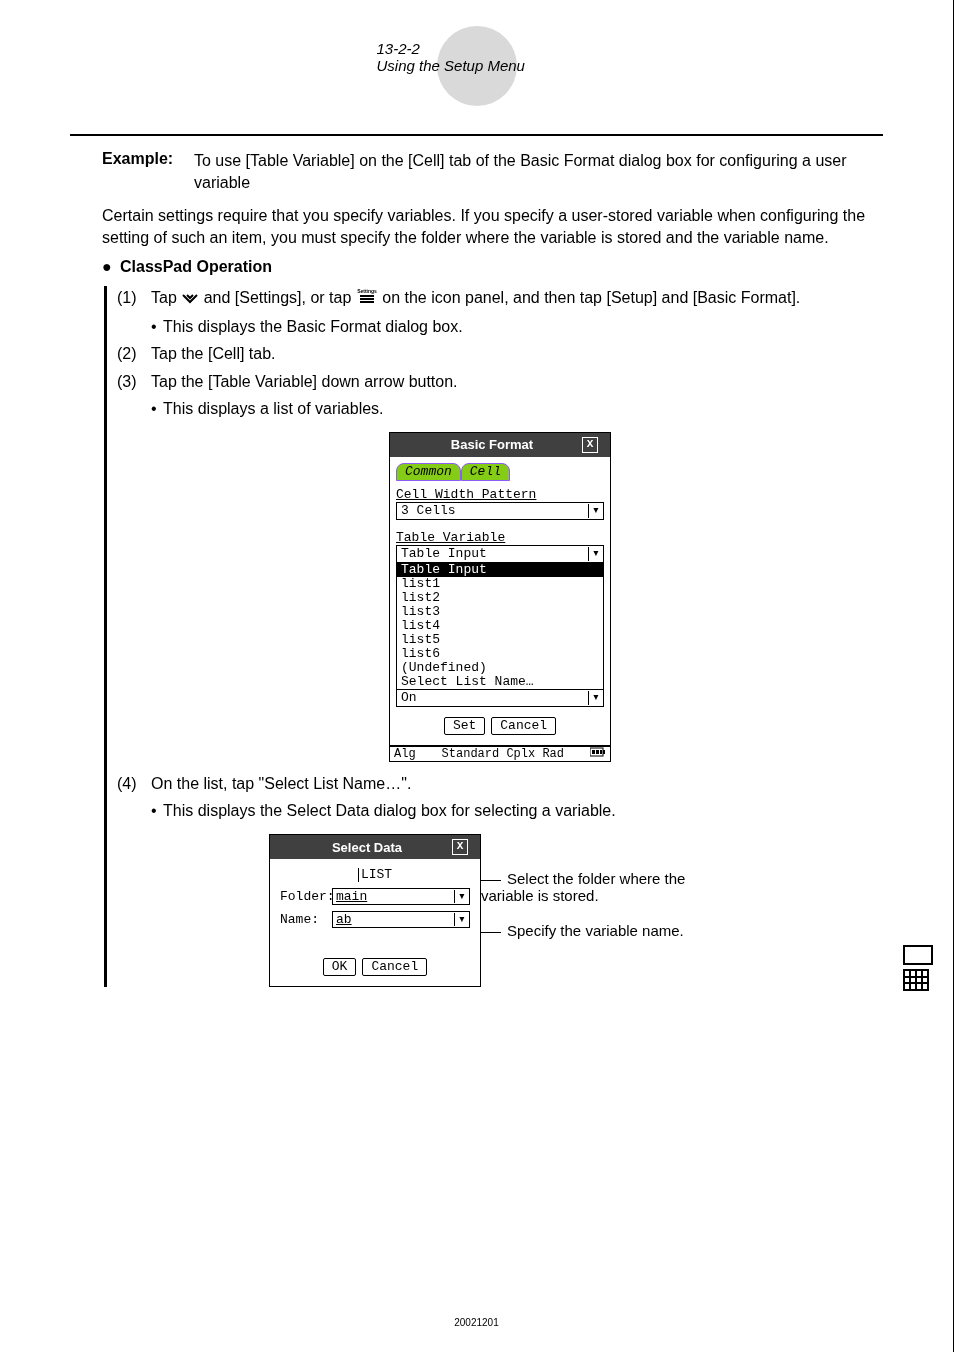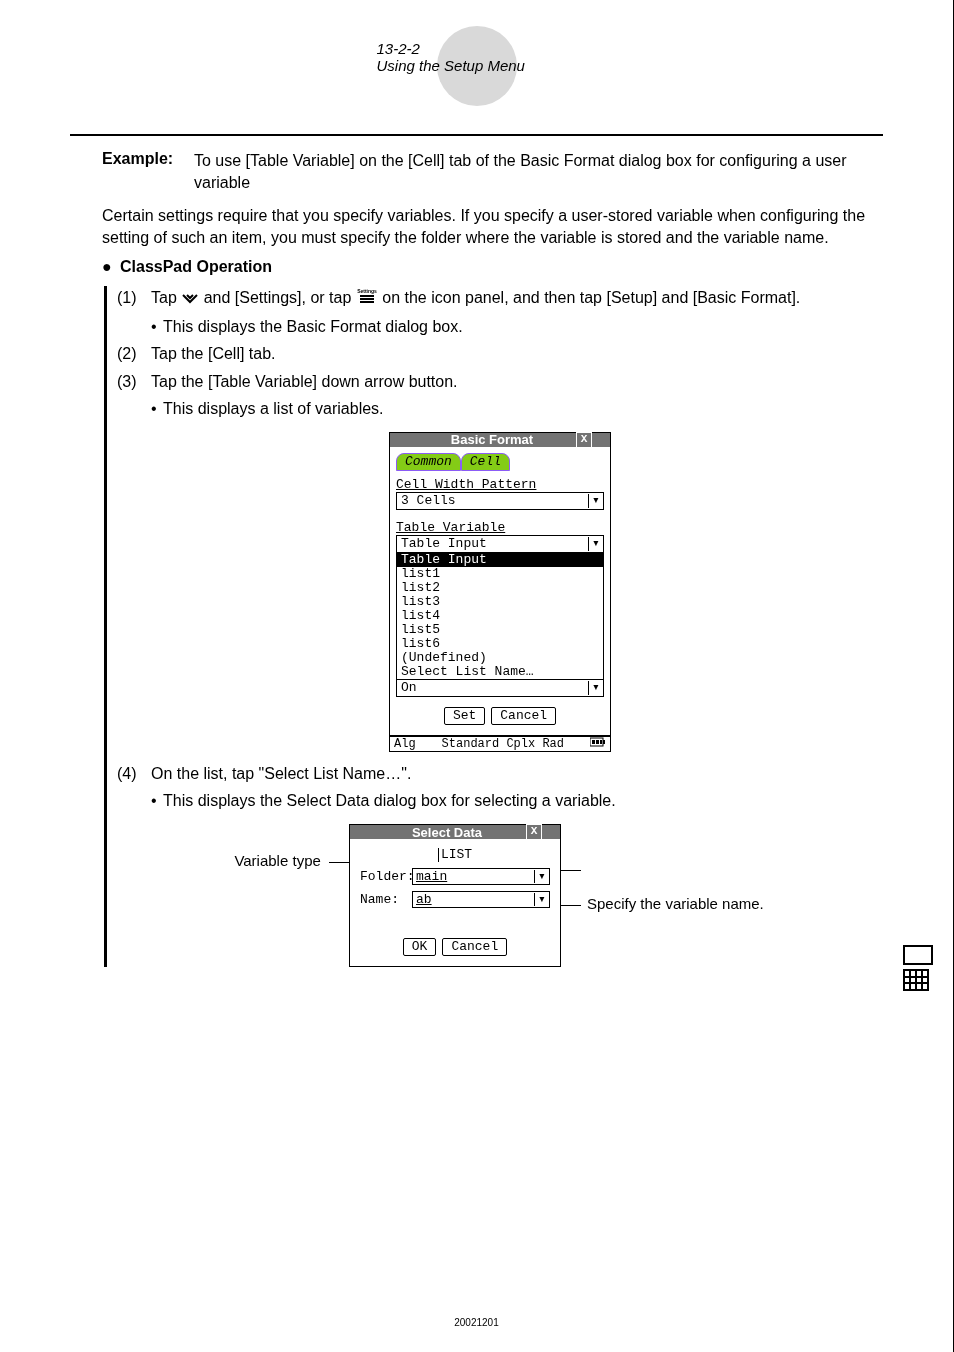--- a/index.html
+++ b/index.html
@@ -71,21 +71,21 @@
   .step-row .txt { flex:1;}
   .substep { display:flex; font-size:16px; margin-left:34px; line-height:1.45; margin-bottom:4px;}
   .substep .dot { width:12px;}
   .substep .txt { flex:1;}
   .icon-v { display:inline-block; vertical-align:middle; }
   .icon-settings { display:inline-block; vertical-align:middle; }
 
   
   .screens { display:flex; justify-content:center; margin:12px 0 8px 0;}
   .calc-frame { width:220px; border:1px solid #000; font-family: "Courier New", monospace; font-size:13px; background:#fff;}
-  .calc-title { background:#737373; color:#fff; display:flex; align-items:center; padding:0 18px; height:14px;}
+  .calc-title { background:#404040; color:#fff; display:flex; align-items:center; padding:0 12px; height:24px;}
   .calc-title .t { flex:1; text-align:center; font-weight:bold; font-family: Arial; font-size:13px;}
   .calc-title .x { width:14px; height:14px; border:1px solid #fff; text-align:center; line-height:12px; font-size:11px; font-weight:bold;}
   .calc-body { padding:6px 6px 2px 6px;}
   .tabs { display:flex; gap:0; margin-bottom:6px;}
   .tab { border:1px solid #8b5cf6; border-radius:8px 8px 0 0; padding:0 8px; height:16px; line-height:16px; background:#84cc16;font-style:italic;}
   .field-label { margin-top:4px;}
   .dropdown { display:flex; border:1px solid #000; height:16px; align-items:center;}
   .dropdown .val { flex:1; padding:0 4px; overflow:hidden; white-space:nowrap;}
   .dropdown .arrow { width:14px; border-left:1px solid #000; text-align:center; line-height:14px;}
   .listbox { border:1px solid #000; border-top:0; background:#fff;}
@@ -246,24 +246,20 @@
     <div class="step-row" style="margin-top:10px;">
       <div class="num">(4)</div>
       <div class="txt">On the list, tap "Select List Name…".</div>
     </div>
     <div class="substep">
       <div class="dot">•</div>
       <div class="txt">This displays the Select Data dialog box for selecting a variable.</div>
     </div>
 
     <div class="annot-wrap">
-      <div class="annot-left">
-        <span>Variable type</span>
-        <span class="connector" style="width:20px; margin-left:4px;"></span>
-      </div>
 
       <div class="calc-frame small">
         <div class="calc-title">
           <div class="t">Select Data</div>
           <div class="x">X</div>
         </div>
         <div class="calc-body" style="padding:8px 10px 0 10px;">
           <div style="display:flex; align-items:center;justify-content:center;">
             <span class="bracket-line"></span>
             <span style="margin-left:2px;">LIST</span>
@@ -283,21 +279,21 @@
             </div>
           </div>
         </div>
         <div class="btnrow" style="padding-top:24px;">
           <div class="btn">OK</div>
           <div class="btn">Cancel</div>
         </div>
       </div>
 
       <div class="annot-right">
-        <div class="line"><span class="connector" style="width:20px; margin-right:6px;"></span></div>
+        <div class="line"><span class="connector" style="width:20px; margin-right:6px;"></span><span>Select the folder where the variable is stored.</span></div>
         <div class="line"><span class="connector" style="width:20px; margin-right:6px;"></span><span>Specify the variable name.</span></div>
       </div>
     </div>
 
   </div>
 
   <div class="sidebar-icon">
     <div class="topbox"></div>
     <div class="botbox">
         <span></span>

